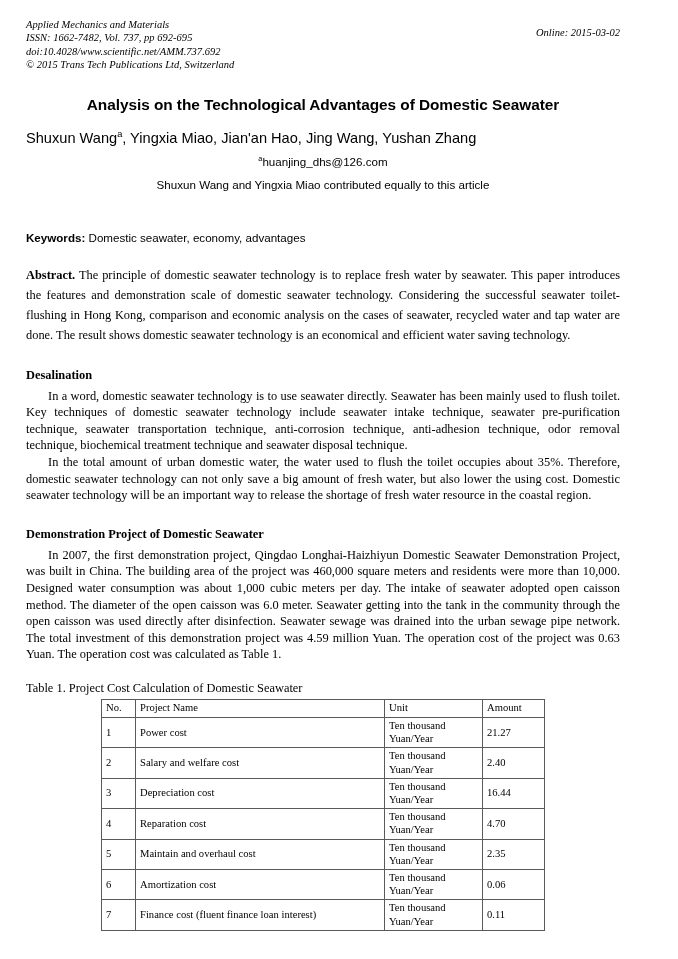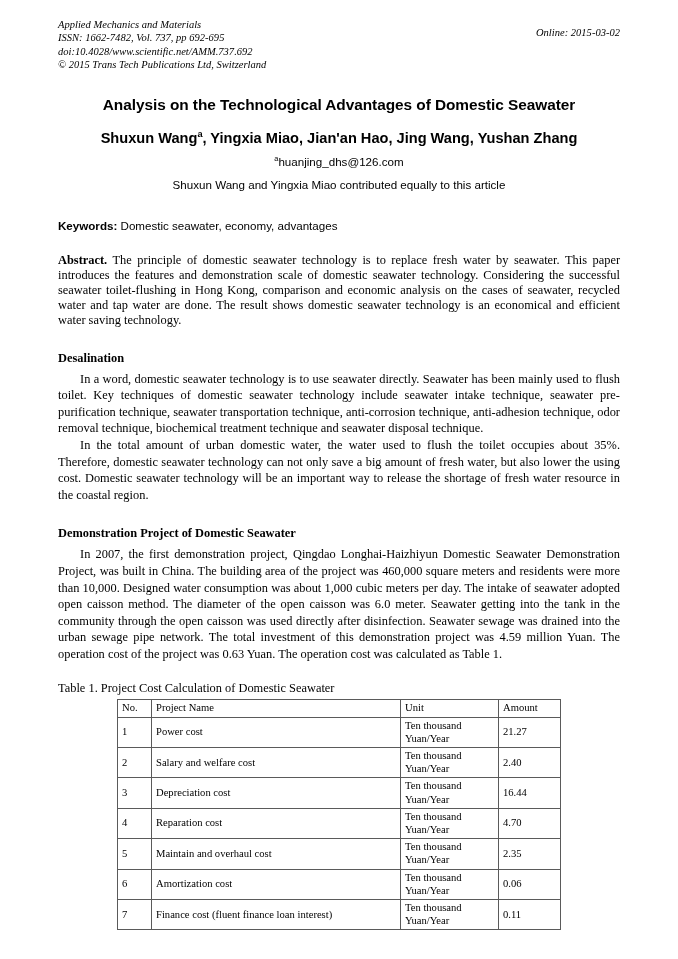--- a/index.html
+++ b/index.html
@@ -12,21 +12,21 @@
     height: 959px;
     font-family: "Liberation Serif", "DejaVu Serif", serif;
     color: #000000;
     position: relative;
     overflow: hidden;
   }
   .page {
     width: 678px;
     height: 729px;
     box-sizing: border-box;
-    padding: 18px 58px 0 58px;
+    padding: 18px 58px 0 26px;
     position: relative;
   }
 
   
   .jrnl-header {
     position: relative;
     font-style: italic;
     font-size: 10.5px;
     line-height: 13.4px;
     letter-spacing: 0.02px;
@@ -46,25 +46,24 @@
     margin-top: 23px;
     text-align: center;
     font-family: "Liberation Sans", "DejaVu Sans", sans-serif;
     font-weight: bold;
     font-size: 15.4px;
     line-height: 19px;
     letter-spacing: -0.05px;
   }
   .authors {
     margin-top: 15px;
-    text-align: center;
+    text-align: left;
     font-family: "Liberation Sans", "DejaVu Sans", sans-serif;
     font-size: 14.6px;
     line-height: 18px;
-    font-weight: bold;
   }
   .authors sup, .affil sup, .email sup {
     font-size: 0.63em;
     vertical-align: super;
     line-height: 0;
   }
   .affil {
     margin-top: 13px;
     text-align: center;
     font-family: "Liberation Sans", "DejaVu Sans", sans-serif;
@@ -81,32 +80,32 @@
   .contrib {
     margin-top: 8px;
     text-align: center;
     font-family: "Liberation Sans", "DejaVu Sans", sans-serif;
     font-size: 11.6px;
     line-height: 15px;
   }
 
   
   .keywords {
-    margin-top: 26px;
+    margin-top: 38px;
     font-family: "Liberation Sans", "DejaVu Sans", sans-serif;
     font-size: 11.6px;
     line-height: 15px;
   }
   .keywords b { font-weight: bold; }
 
   
   .abstract {
     margin-top: 20px;
     font-size: 12.4px;
-    line-height: 15px;
+    line-height: 20px;
     text-align: justify;
     text-justify: inter-word;
   }
   .abstract b { font-weight: bold; }
 
   
   .sec-head {
     margin-top: 22px;
     font-weight: bold;
     font-size: 12.4px;

